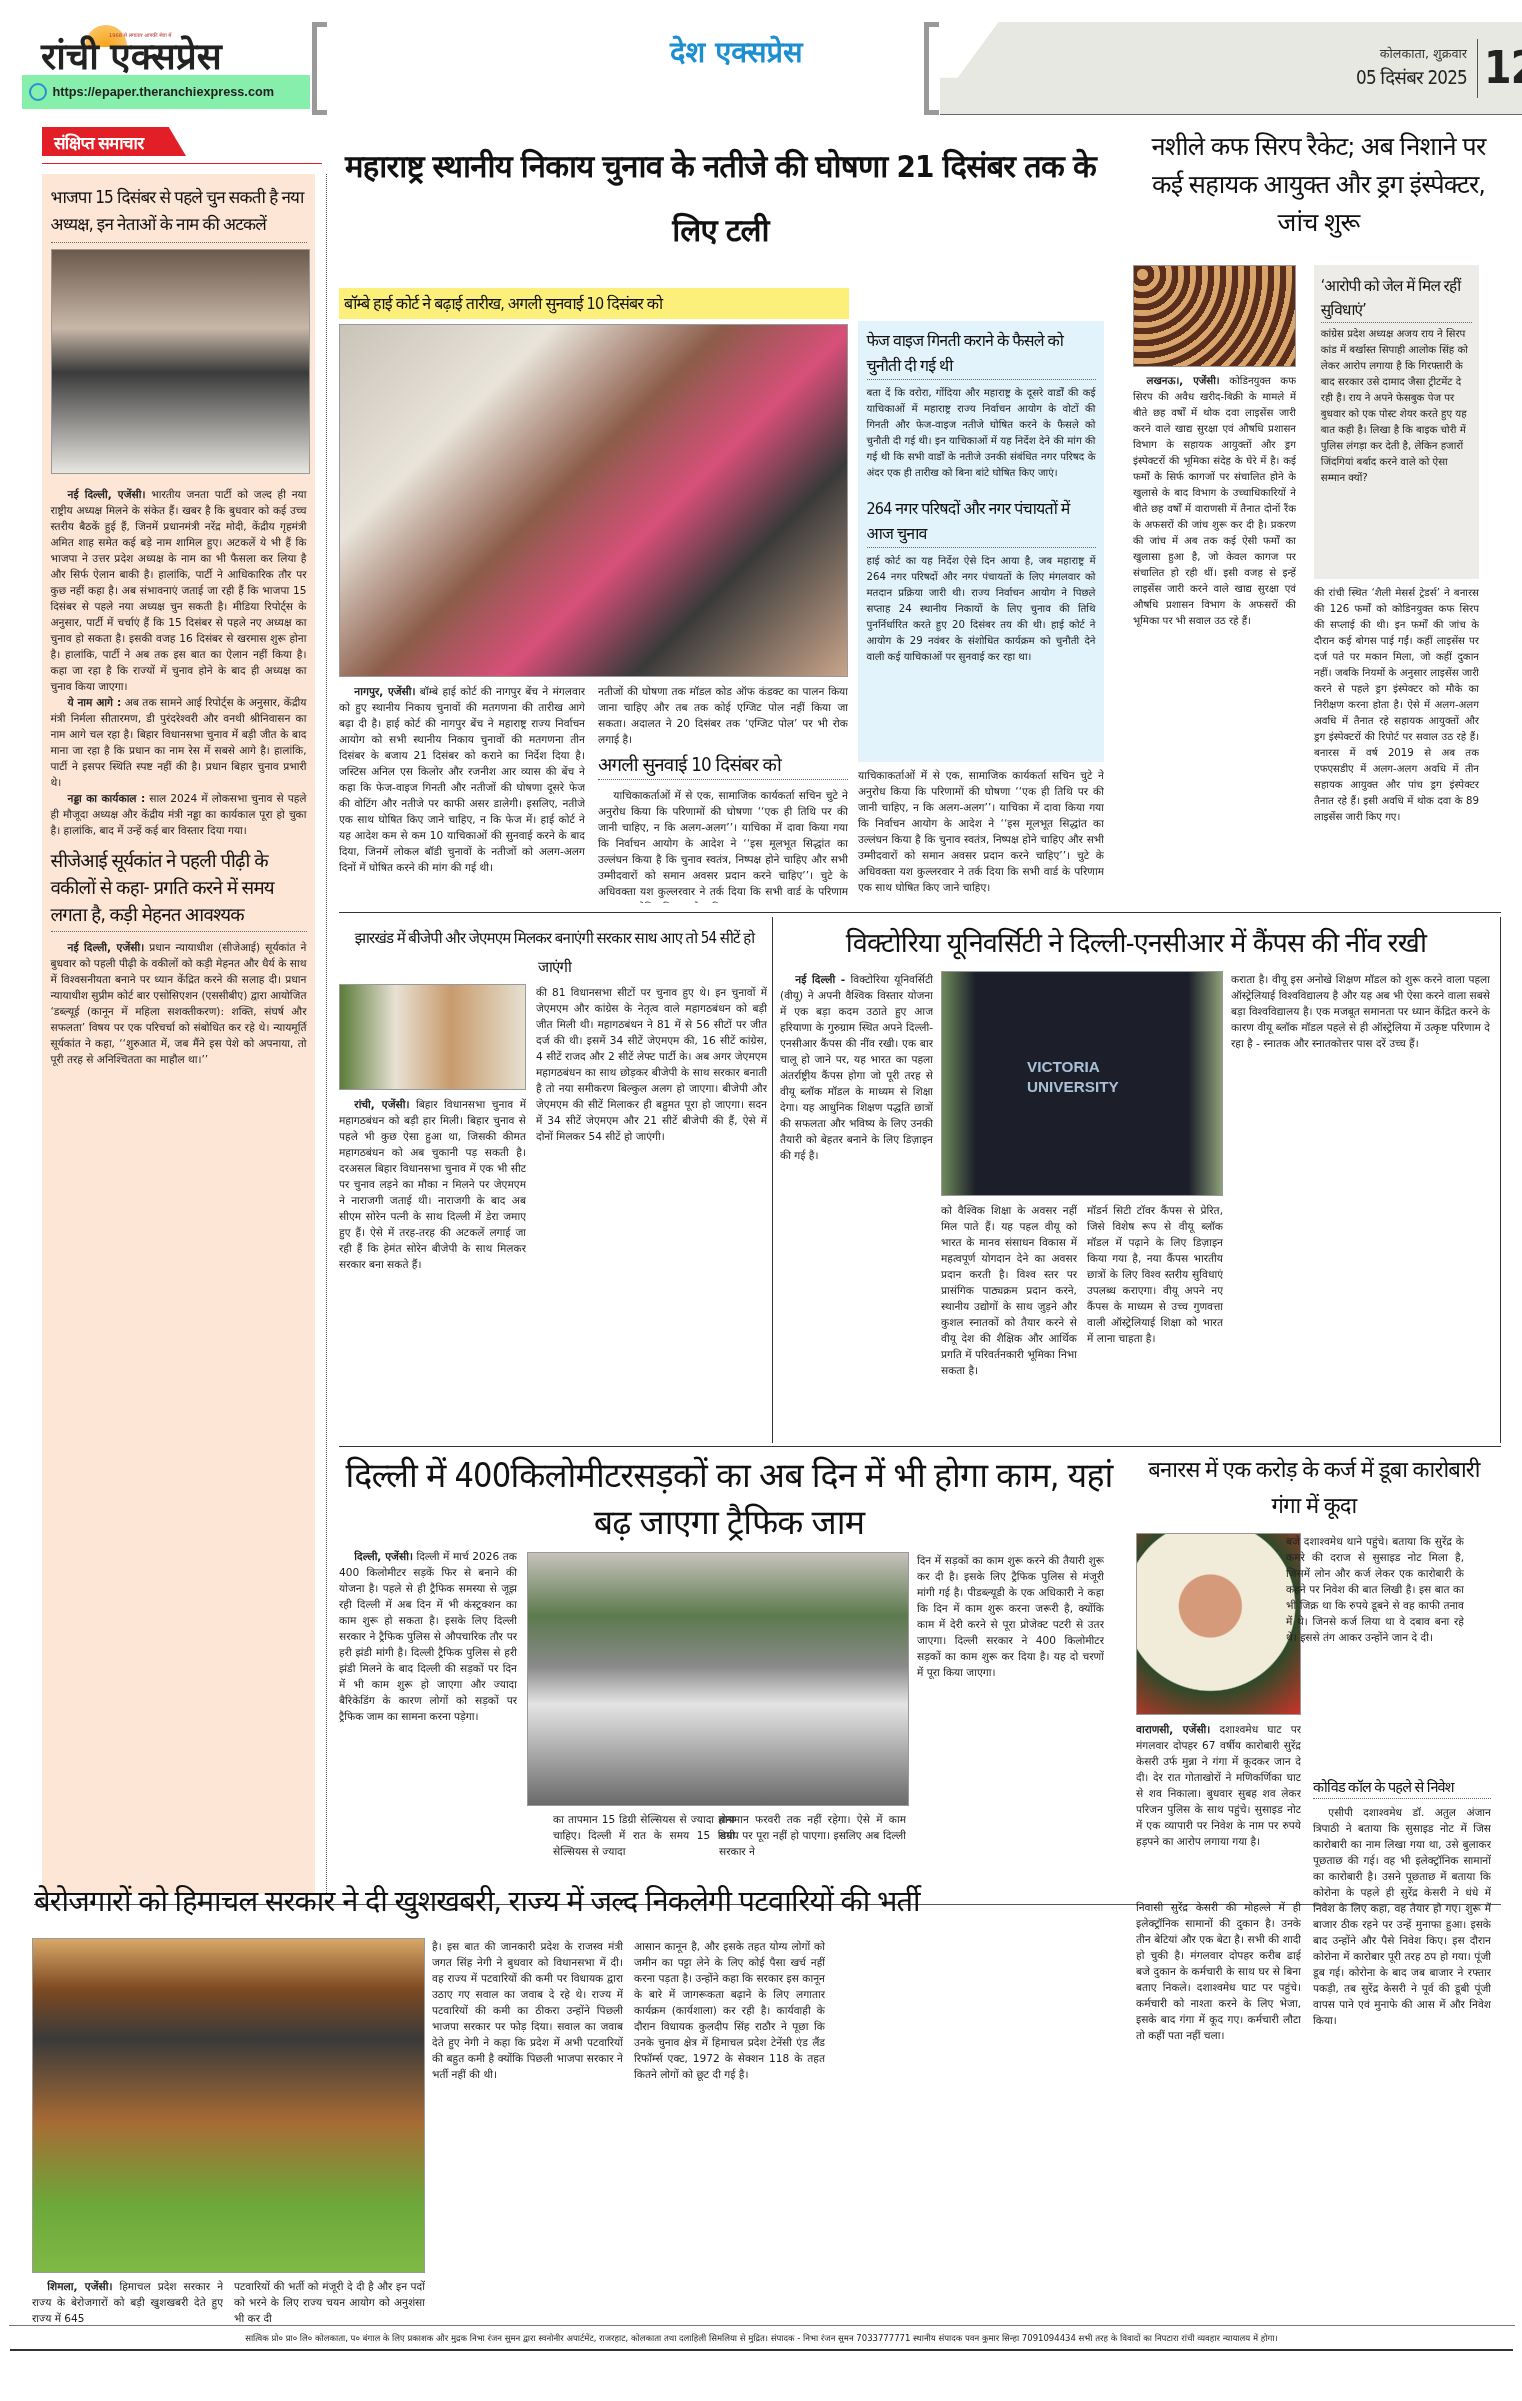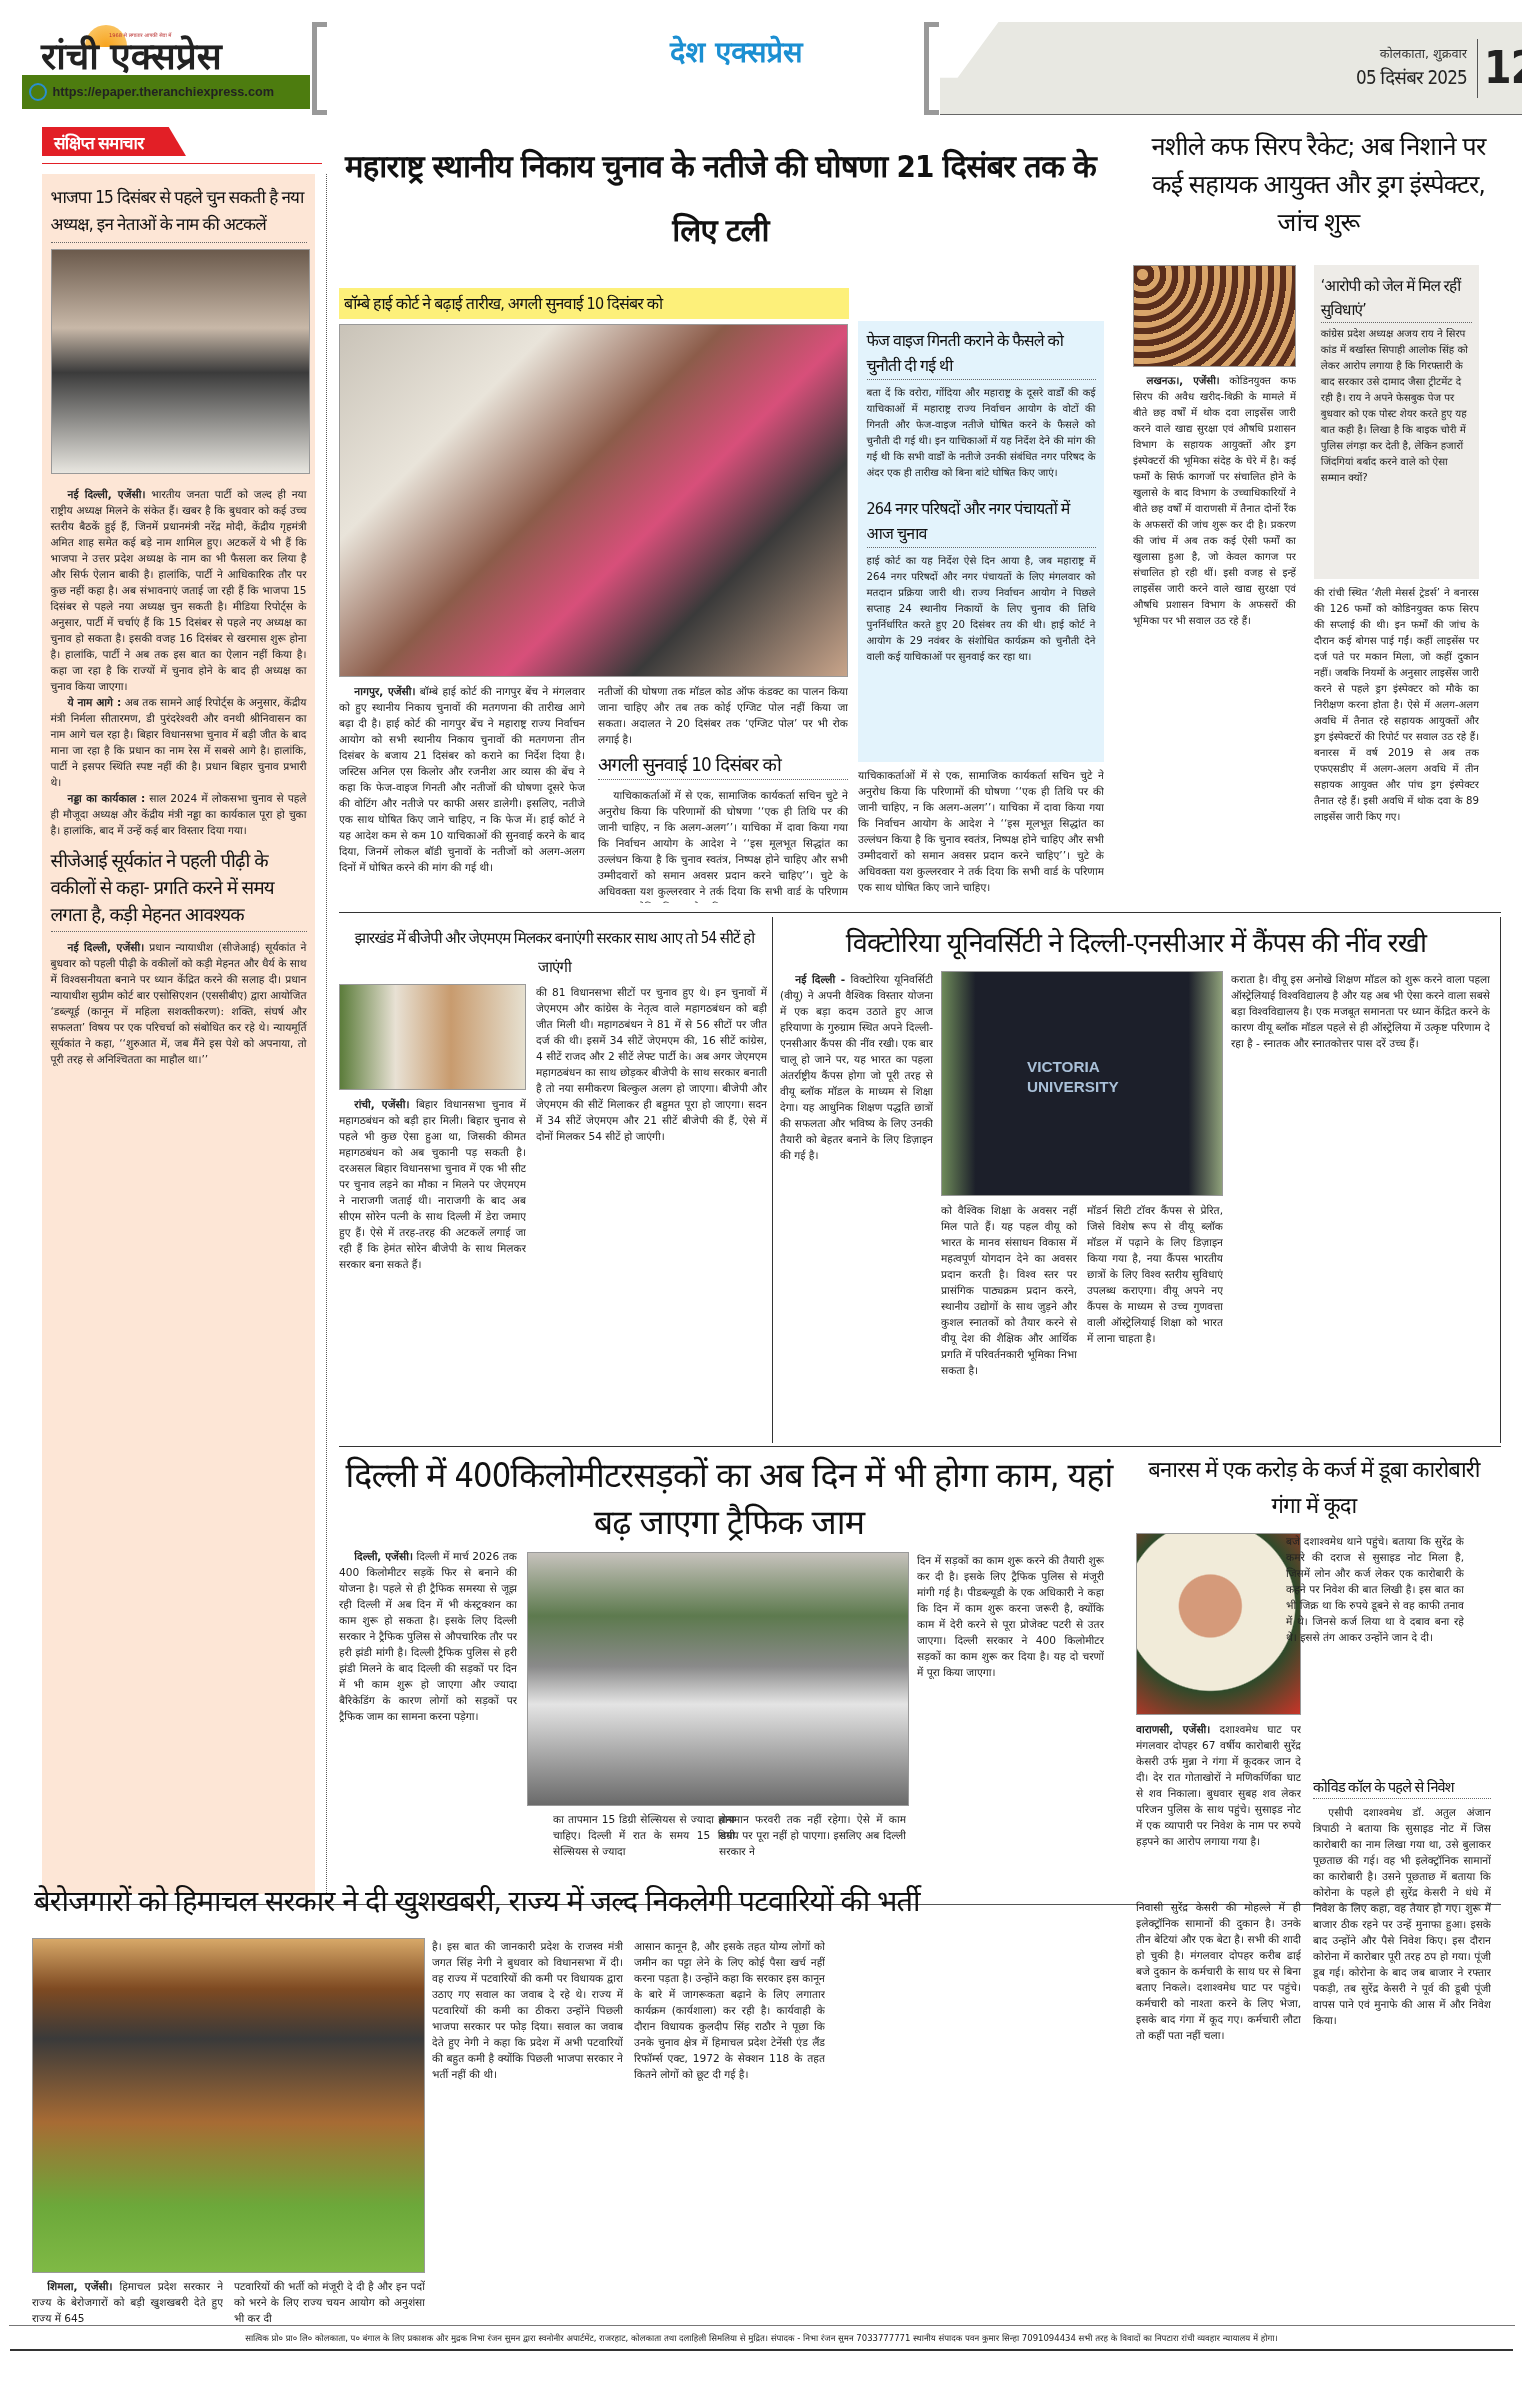--- a/index.html
+++ b/index.html
@@ -12,21 +12,21 @@
   .col-rule { border-left: 0.8px dotted #555; }
   .lede { font-weight: bold; }
 </style>
 </head>
 <body>
 
 <div class="abs" style="left:0;top:0;width:1523px;height:119px;">
   <div class="abs" style="left:85px;top:25.4px;width:42px;height:22px;border-radius:22px 22px 0 0;background:radial-gradient(circle at 50% 100%,#f7a21b,#fbd07a);"></div>
   <div class="abs hl" style="left:41px;top:29px;font-size:37px;color:#222;letter-spacing:0;">रांची एक्सप्रेस</div>
   <div class="abs" style="left:109px;top:32px;font-size:5.1px;color:#b33;">1968 से लगातार आपकी सेवा में</div>
-  <div class="abs" style="left:22px;top:75px;width:288px;height:34px;background:#4d7c0f;display:flex;align-items:center;padding-left:6.8px;">
+  <div class="abs" style="left:22px;top:75px;width:288px;height:34px;background:#86efac;display:flex;align-items:center;padding-left:6.8px;">
     <span style="width:18.7px;height:18.7px;border-radius:50%;border:2.5px solid #2a8fd0;display:inline-block;margin-right:5.1px;"></span>
     <span style="font-family:'Liberation Sans',sans-serif;font-weight:bold;font-size:12.7px;color:#222;">https://epaper.theranchiexpress.com</span>
   </div>
   <div class="abs" style="left:312px;top:22px;width:15.3px;height:93px;border:5.1px solid #999;border-right:none;"></div>
   <div class="abs" style="left:670px;top:30.5px;font-size:29px;font-weight:bold;color:#1b8fd2;">देश एक्सप्रेस</div>
   <div class="abs" style="left:924px;top:22px;width:15.3px;height:93px;border:5.1px solid #999;border-right:none;"></div>
   <div class="abs" style="left:940px;top:22px;width:585px;height:93px;background:#e8e8e2;clip-path:polygon(10% 0,100% 0,100% 100%,0 100%,0 60%,3% 60%);border-bottom:1.7px solid #666;"></div>
   <div class="abs" style="left:1323px;top:44px;font-size:12.7px;color:#333;text-align:right;width:144px;">कोलकाता, शुक्रवार</div>
   <div class="abs hl" style="left:1302px;top:64px;font-size:18.7px;color:#222;text-align:right;width:165px;font-weight:normal;">05 दिसंबर 2025</div>
   <div class="abs" style="left:1477px;top:39px;height:59px;border-left:0.8px solid #555;"></div>

